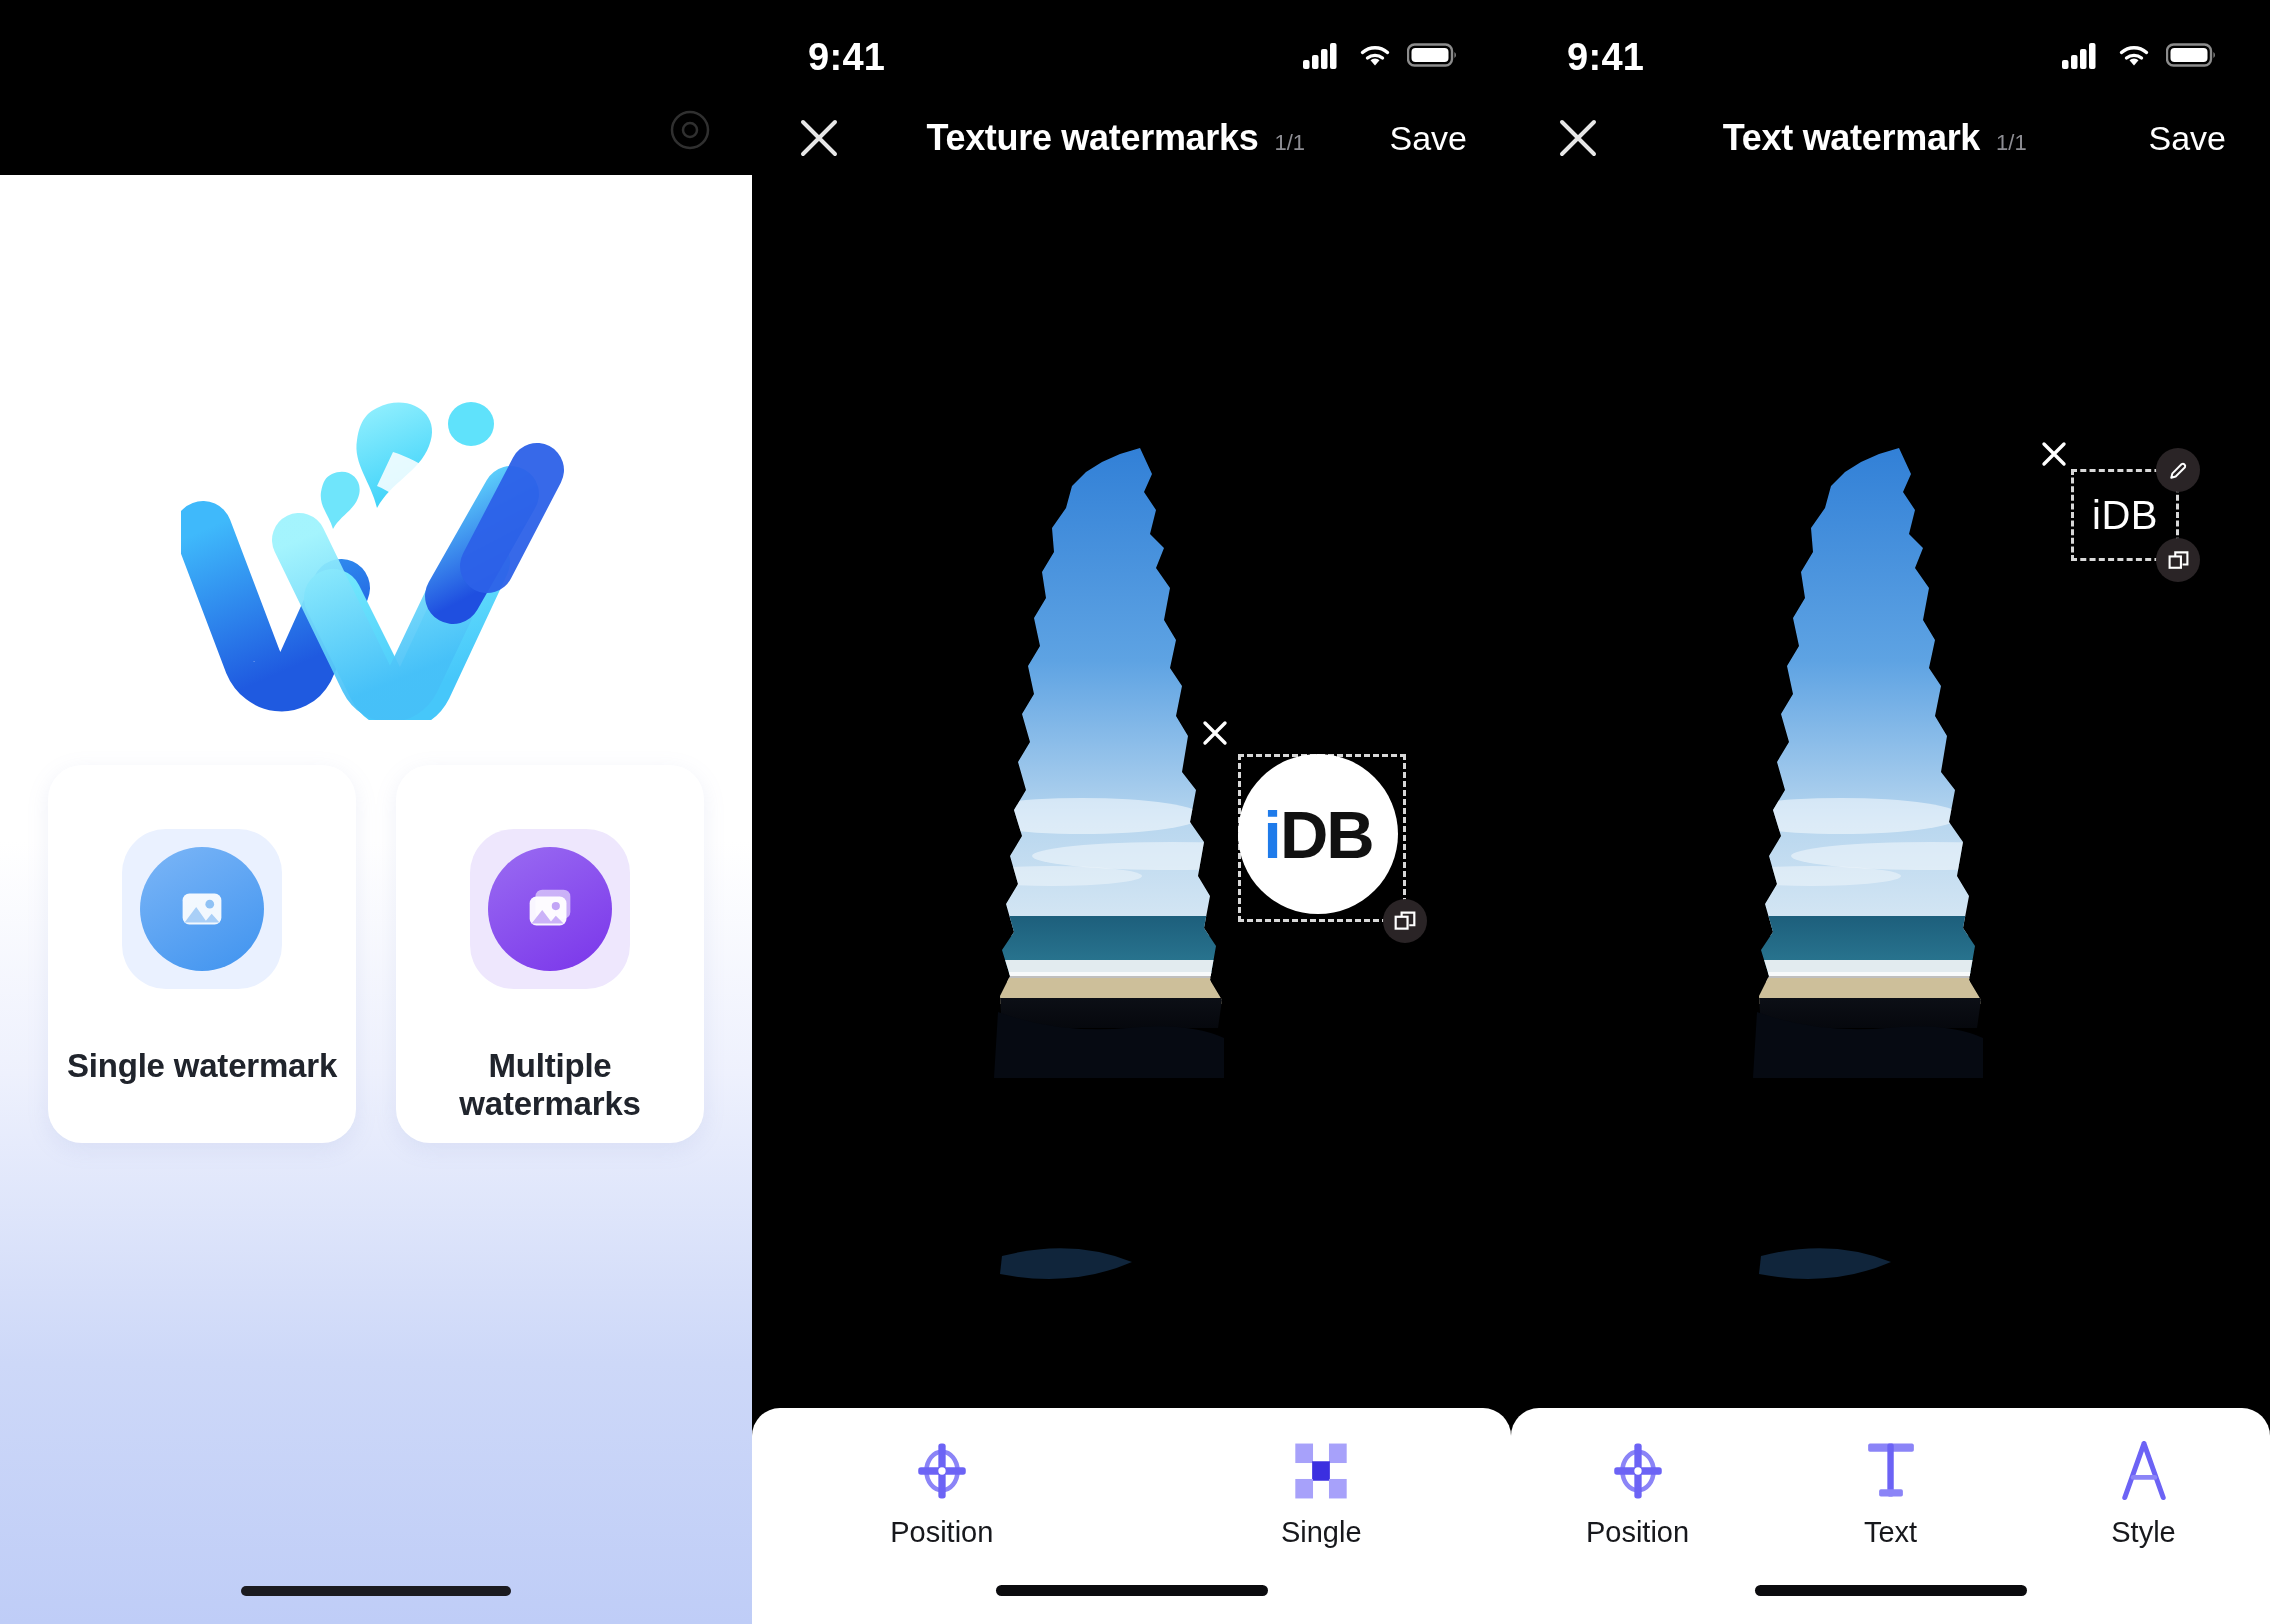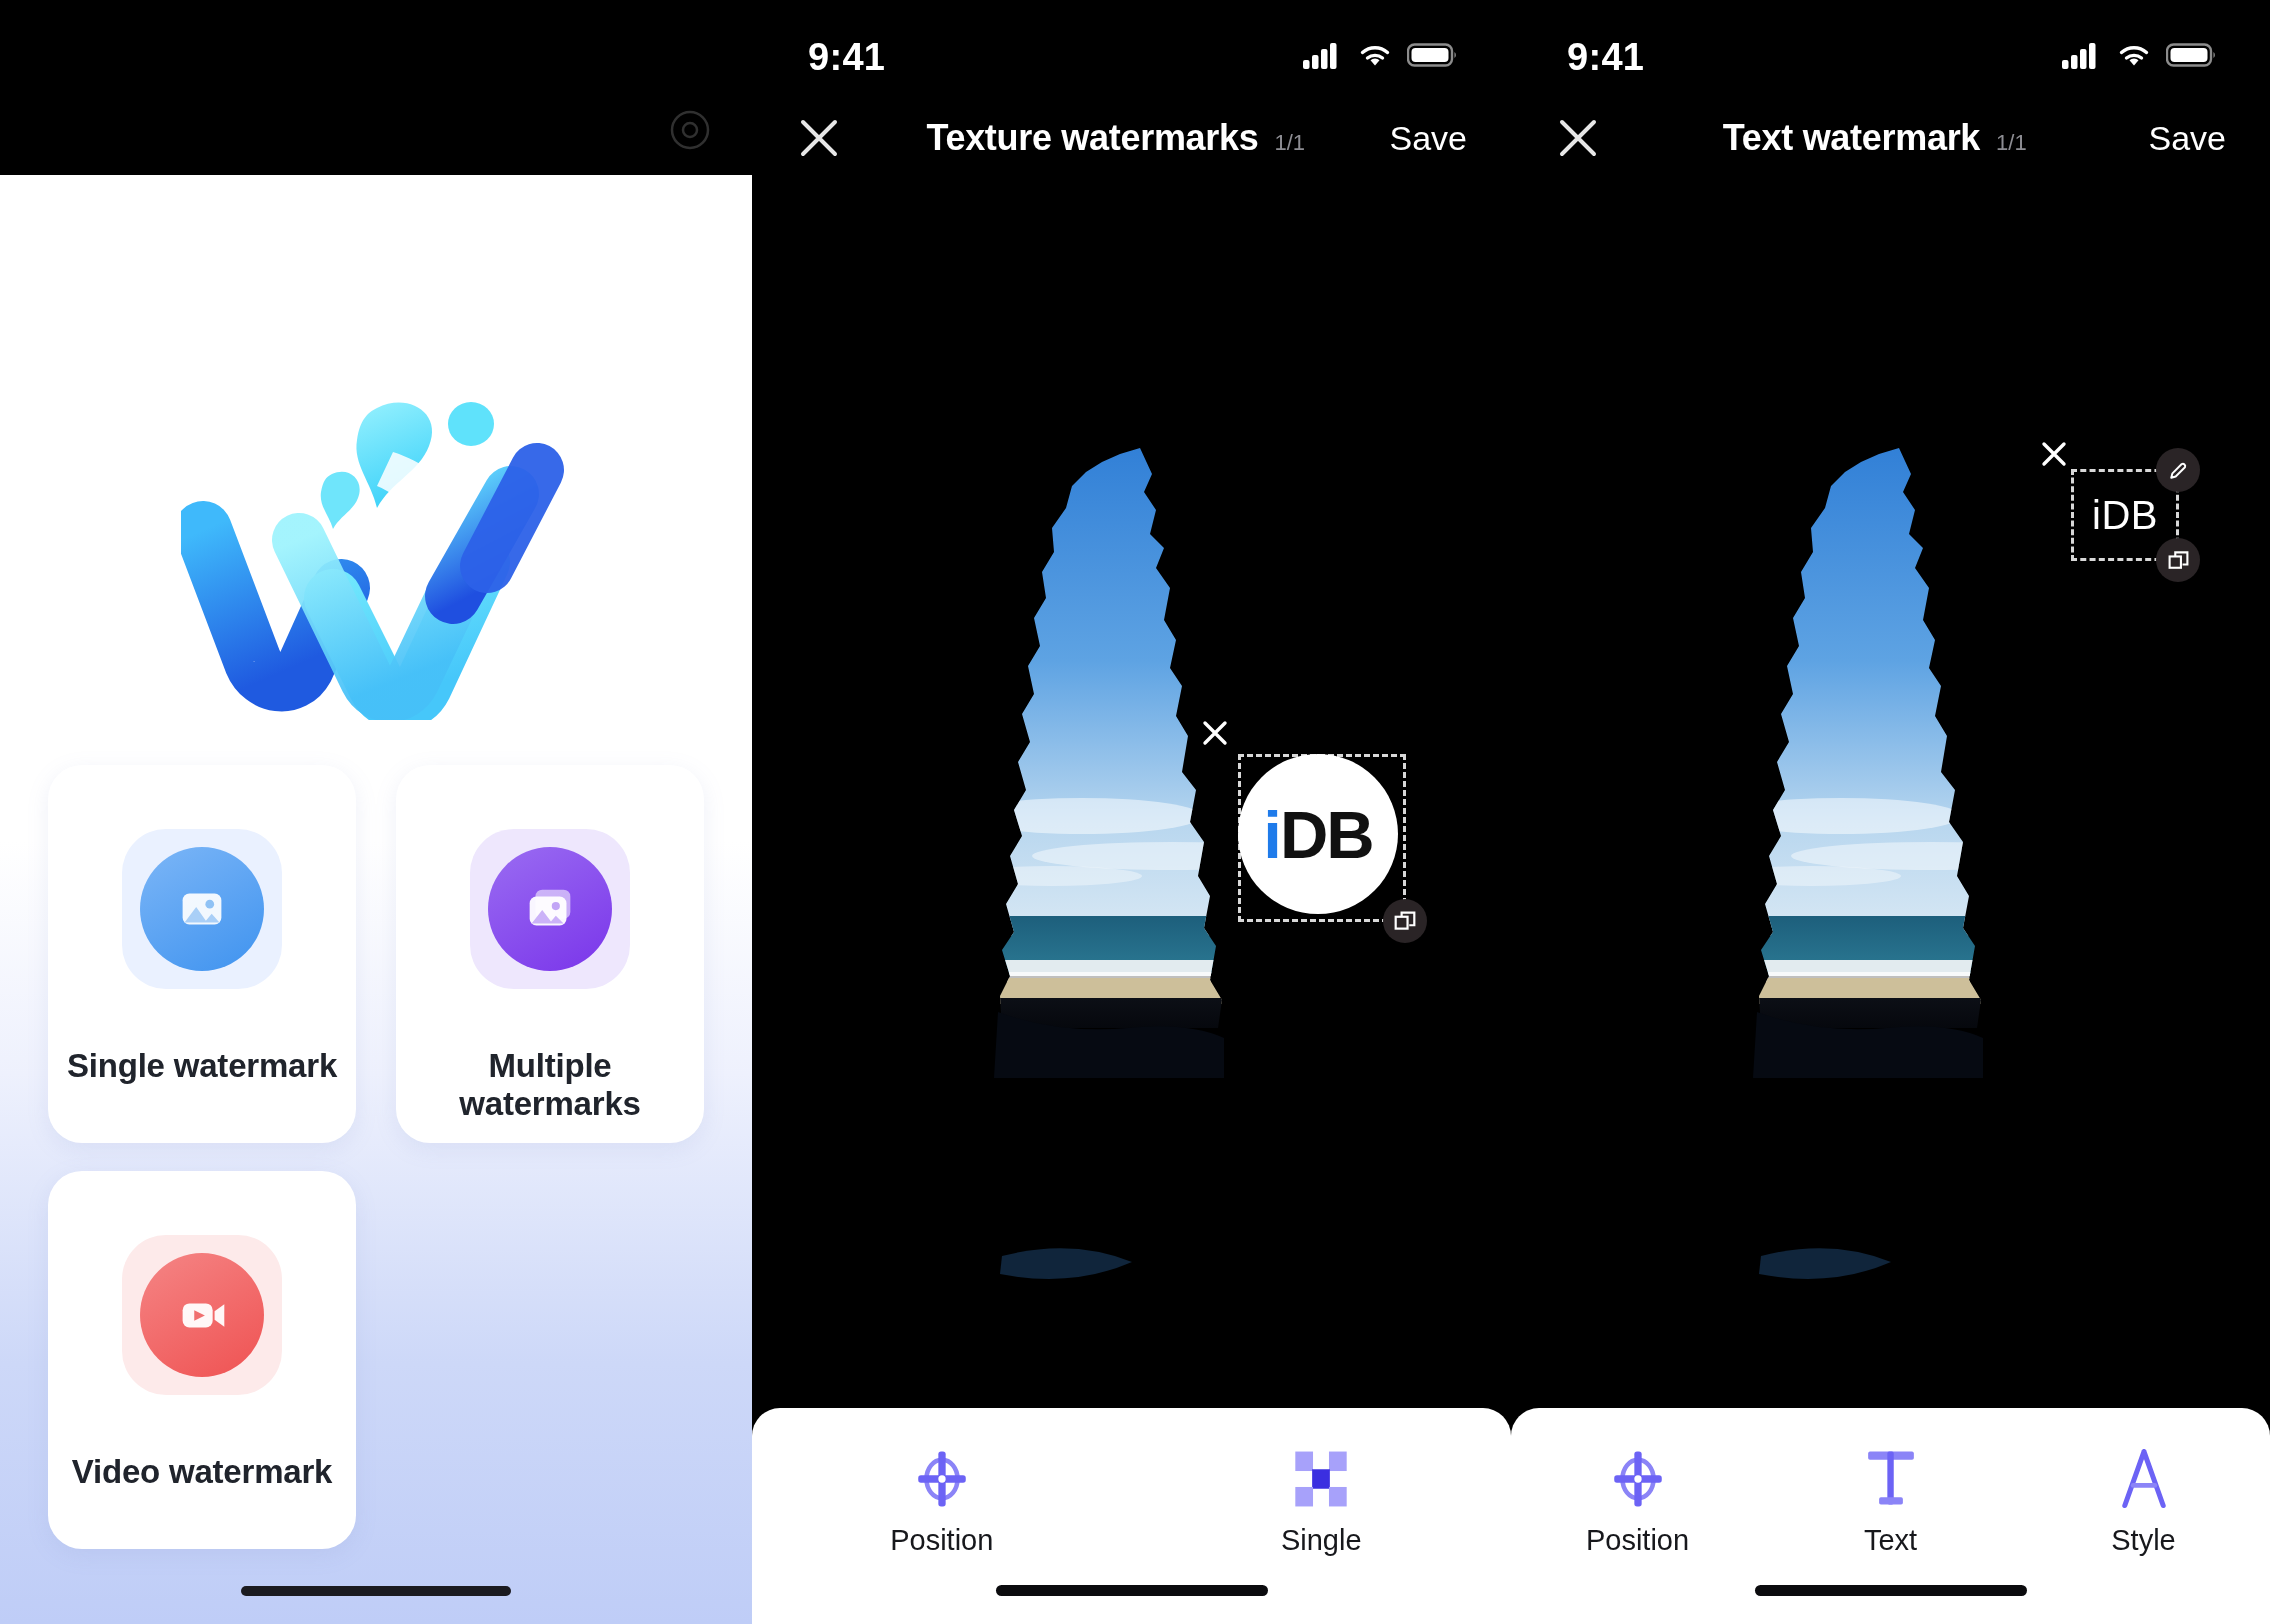--- a/index.html
+++ b/index.html
@@ -150,21 +150,21 @@
     letter-spacing: 0.5px;
     display: flex; align-items: center; justify-content: center;
     width: 100%; height: 100%;
   }
 
   .toolbar {
     position: absolute; left: 0; bottom: 0; width: 100%; height: 216px;
     background: #fff;
     border-radius: 28px 28px 0 0;
     display: flex; align-items: flex-start; justify-content: space-around;
-    padding-top: 36px;
+    padding-top: 28px;
   }
   .tool {
     display: flex; flex-direction: column; align-items: center;
     gap: 10px; cursor: pointer; min-width: 150px;
   }
   .tool-icon { height: 70px; display: flex; align-items: center; justify-content: center; }
   .tool-label { font-size: 29px; color: #17181c; }
   .home-indicator {
     position: absolute; left: 50%; bottom: 28px; transform: translateX(-50%);
     width: 272px; height: 11px; border-radius: 6px; background: #0b0b0e;
@@ -248,32 +248,20 @@
                 <rect x="17" y="12" width="36" height="30" rx="7" fill="#ffffff" opacity="0.55"></rect>
                 <rect x="11" y="19" width="38" height="30" rx="7" fill="#ffffff" opacity="0.95"></rect>
                 <circle cx="38" cy="29" r="4.2" fill="#c2a5f6"></circle>
                 <path d="M13 47 L24 33 L33 45 L38 39 L46 47 Z" fill="#cbb2f8"></path>
               </svg>
             </div>
           </div>
           <div class="label">Multiple watermarks</div>
         </div>
 
-        <div class="p1-card">
-          <div class="icon-wrap" style="background:#fdeaea">
-            <div class="icon-circle" style="background:linear-gradient(150deg,#f58585,#ef5252)">
-              <svg viewBox="0 0 64 64" width="62" height="62">
-                <rect x="12" y="20" width="31" height="25" rx="7" fill="#ffffff" opacity="0.95"></rect>
-                <path d="M45 28 L55 21 L55 44 L45 37 Z" fill="#ffffff" opacity="0.95"></path>
-                <path d="M24 27 L35 32.5 L24 38 Z" fill="#f07070"></path>
-              </svg>
-            </div>
-          </div>
-          <div class="label">Video watermark</div>
-        </div>
 
 
       </div>
 
       <div class="p1-home"></div>
     </div>
   </div>
 
   <div class="phone p2">
 

